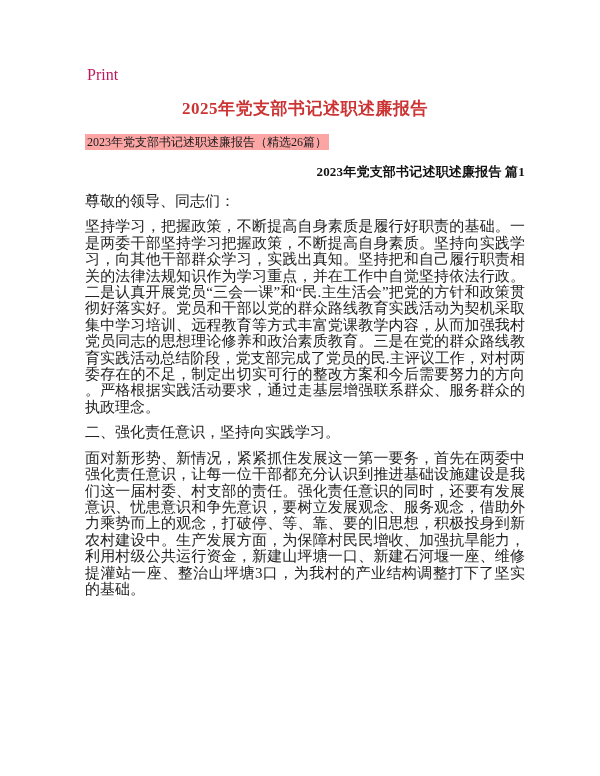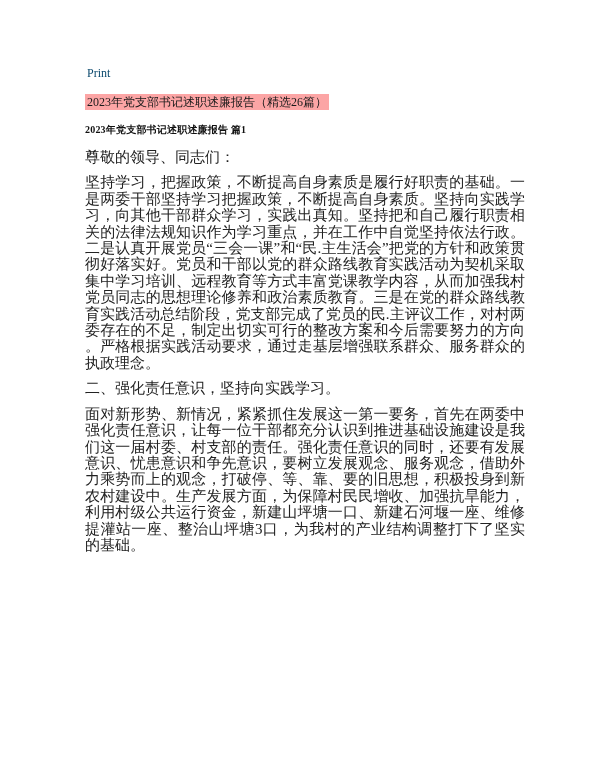--- a/index.html
+++ b/index.html
@@ -12,22 +12,22 @@
     width: 600px;
     height: 776px;
     background: #ffffff;
     box-sizing: border-box;
     padding: 66px 75px 0 85px;
     overflow: hidden;
     font-family: "Liberation Serif", "DejaVu Serif", serif;
     color: #222222;
   }
   .print-link {
-    font-size: 12px;
-    color: #0c4a6e;
+    font-size: 16px;
+    color: #be185d;
     margin: 0 0 13px 2px;
     cursor: pointer;
     width: -moz-fit-content;
     width: fit-content;
   }
   .doc-title {
     font-size: 17px;
     font-weight: bold;
     color: #cc3333;
     text-align: center;
@@ -38,44 +38,46 @@
     margin: 0 0 10px 0;
     font-size: 12px;
     line-height: 17px;
   }
   .subtitle-highlight {
     background: #fca5a5;
     color: #1a1a1a;
     padding: 1px 2px;
   }
   .section-title {
-    font-size: 10px;
+    font-size: 13px;
     font-weight: bold;
     color: #111111;
     margin: 12px 0 12px 0;
     letter-spacing: 0.2px;
+    text-align: right;
   }
   .body-text p {
     font-size: 15px;
     line-height: 16.4px;
     margin: 0 0 9px 0;
     text-align: justify;
     text-justify: inter-character;
     line-break: anywhere;
     word-break: break-all;
     color: #222222;
   }
 </style>
 </head>
 <body>
 
 <div class="page">
 
   <div class="print-link">Print</div>
 
+  <h1 class="doc-title">2025年党支部书记述职述廉报告</h1>
 
   <div class="subtitle-row">
     <span class="subtitle-highlight">2023年党支部书记述职述廉报告（精选26篇）</span>
   </div>
 
   <h2 class="section-title">2023年党支部书记述职述廉报告 篇1</h2>
 
   <div class="body-text">
     <p>尊敬的领导、同志们：</p>
 

